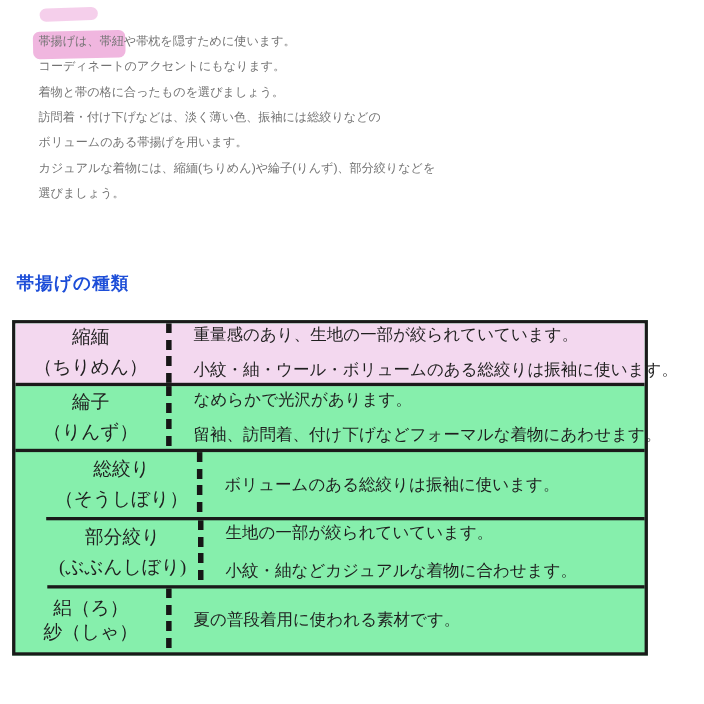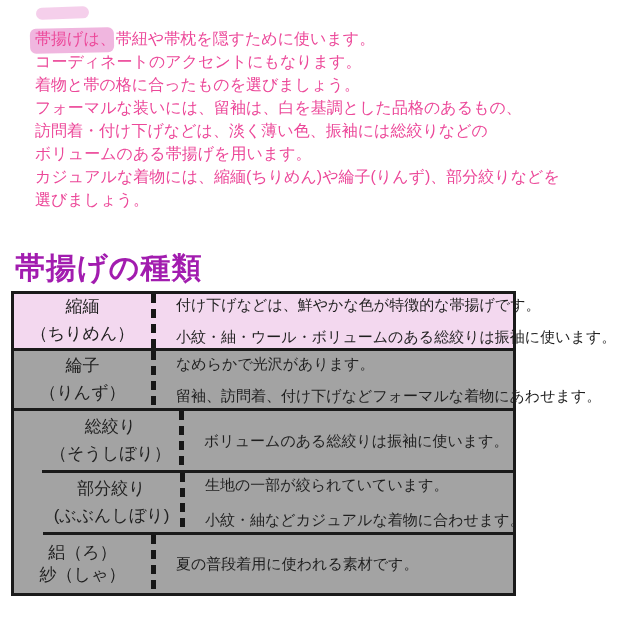--- a/index.html
+++ b/index.html
@@ -22,36 +22,37 @@
   }
   .hl.main {
     left:30px; top:28px; width:84px; height:25px;
     background:#eeaedc; opacity:.9;
     border-radius:6px; transform:rotate(-1.2deg);
   }
 
   
   .intro {
     position:absolute; left:35px; top:27px; z-index:1;
-    font-size:16px; line-height:23px; color:#ec4899;
+    font-size:11px; line-height:23px; color:#737373;
     white-space:nowrap;
   }
 
   
   .section-title {
     position:absolute; left:15px; top:248px;
-    font-size:30px; font-weight:bold; color:#a21caf;
+    font-size:16px; font-weight:bold; color:#1d4ed8;
     letter-spacing:1px;
   }
 
   
   .obiage-table {
-    position:absolute; left:11px; top:291px; width:505px;
+    position:absolute; left:11px; top:291px; width:578px;
     border:3px solid #1a1a1a;
-    background:#a3a3a3;
+    background:#86efac;
+    font-family:Liberation Serif, serif;
   }
   .t-row { display:flex; border-bottom:3px solid #1a1a1a; }
   .t-row:last-child { border-bottom:none; }
   .t-row.pink { background:#f3d8ef; }
   .r1 { height:57px; }
   .r2 { height:60px; }
   .r3 { height:62px;margin-left:28px; }
   .r4 { height:62px;margin-left:29px; }
   .r5 { height:58px; }
 
@@ -84,39 +85,38 @@
 
 <div class="page">
 
   <div class="hl smudge"></div>
   <div class="hl main"></div>
 
   <div class="intro">
     <div class="iline"><span>帯揚げは</span><span>、帯紐や帯枕を隠すために使います。</span></div>
     <div class="iline">コーディネートのアクセントにもなります。</div>
     <div class="iline">着物と帯の格に合ったものを選びましょう。</div>
-    <div class="iline">フォーマルな装いには、留袖は、白を基調とした品格のあるもの、</div>
     <div class="iline">訪問着・付け下げなどは、淡く薄い色、振袖には総絞りなどの</div>
     <div class="iline">ボリュームのある帯揚げを用います。</div>
     <div class="iline">カジュアルな着物には、縮緬(ちりめん)や綸子(りんず)、部分絞りなどを</div>
     <div class="iline">選びましょう。</div>
   </div>
 
   <div class="section-title">帯揚げの種類</div>
 
   <div class="obiage-table">
 
     <div class="t-row r1 pink">
       <div class="name-cell">
         <div>縮緬</div>
         <div>（ちりめん）</div>
       </div>
       <div class="divider"></div>
       <div class="desc-cell gap-lg">
-        <div>付け下げなどは、鮮やかな色が特徴的な帯揚げです。</div>
+        <div>重量感のあり、生地の一部が絞られていています。</div>
         <div>小紋・紬・ウール・ボリュームのある総絞りは振袖に使います。</div>
       </div>
     </div>
 
     <div class="t-row r2">
       <div class="name-cell">
         <div>綸子</div>
         <div>（りんず）</div>
       </div>
       <div class="divider"></div>

